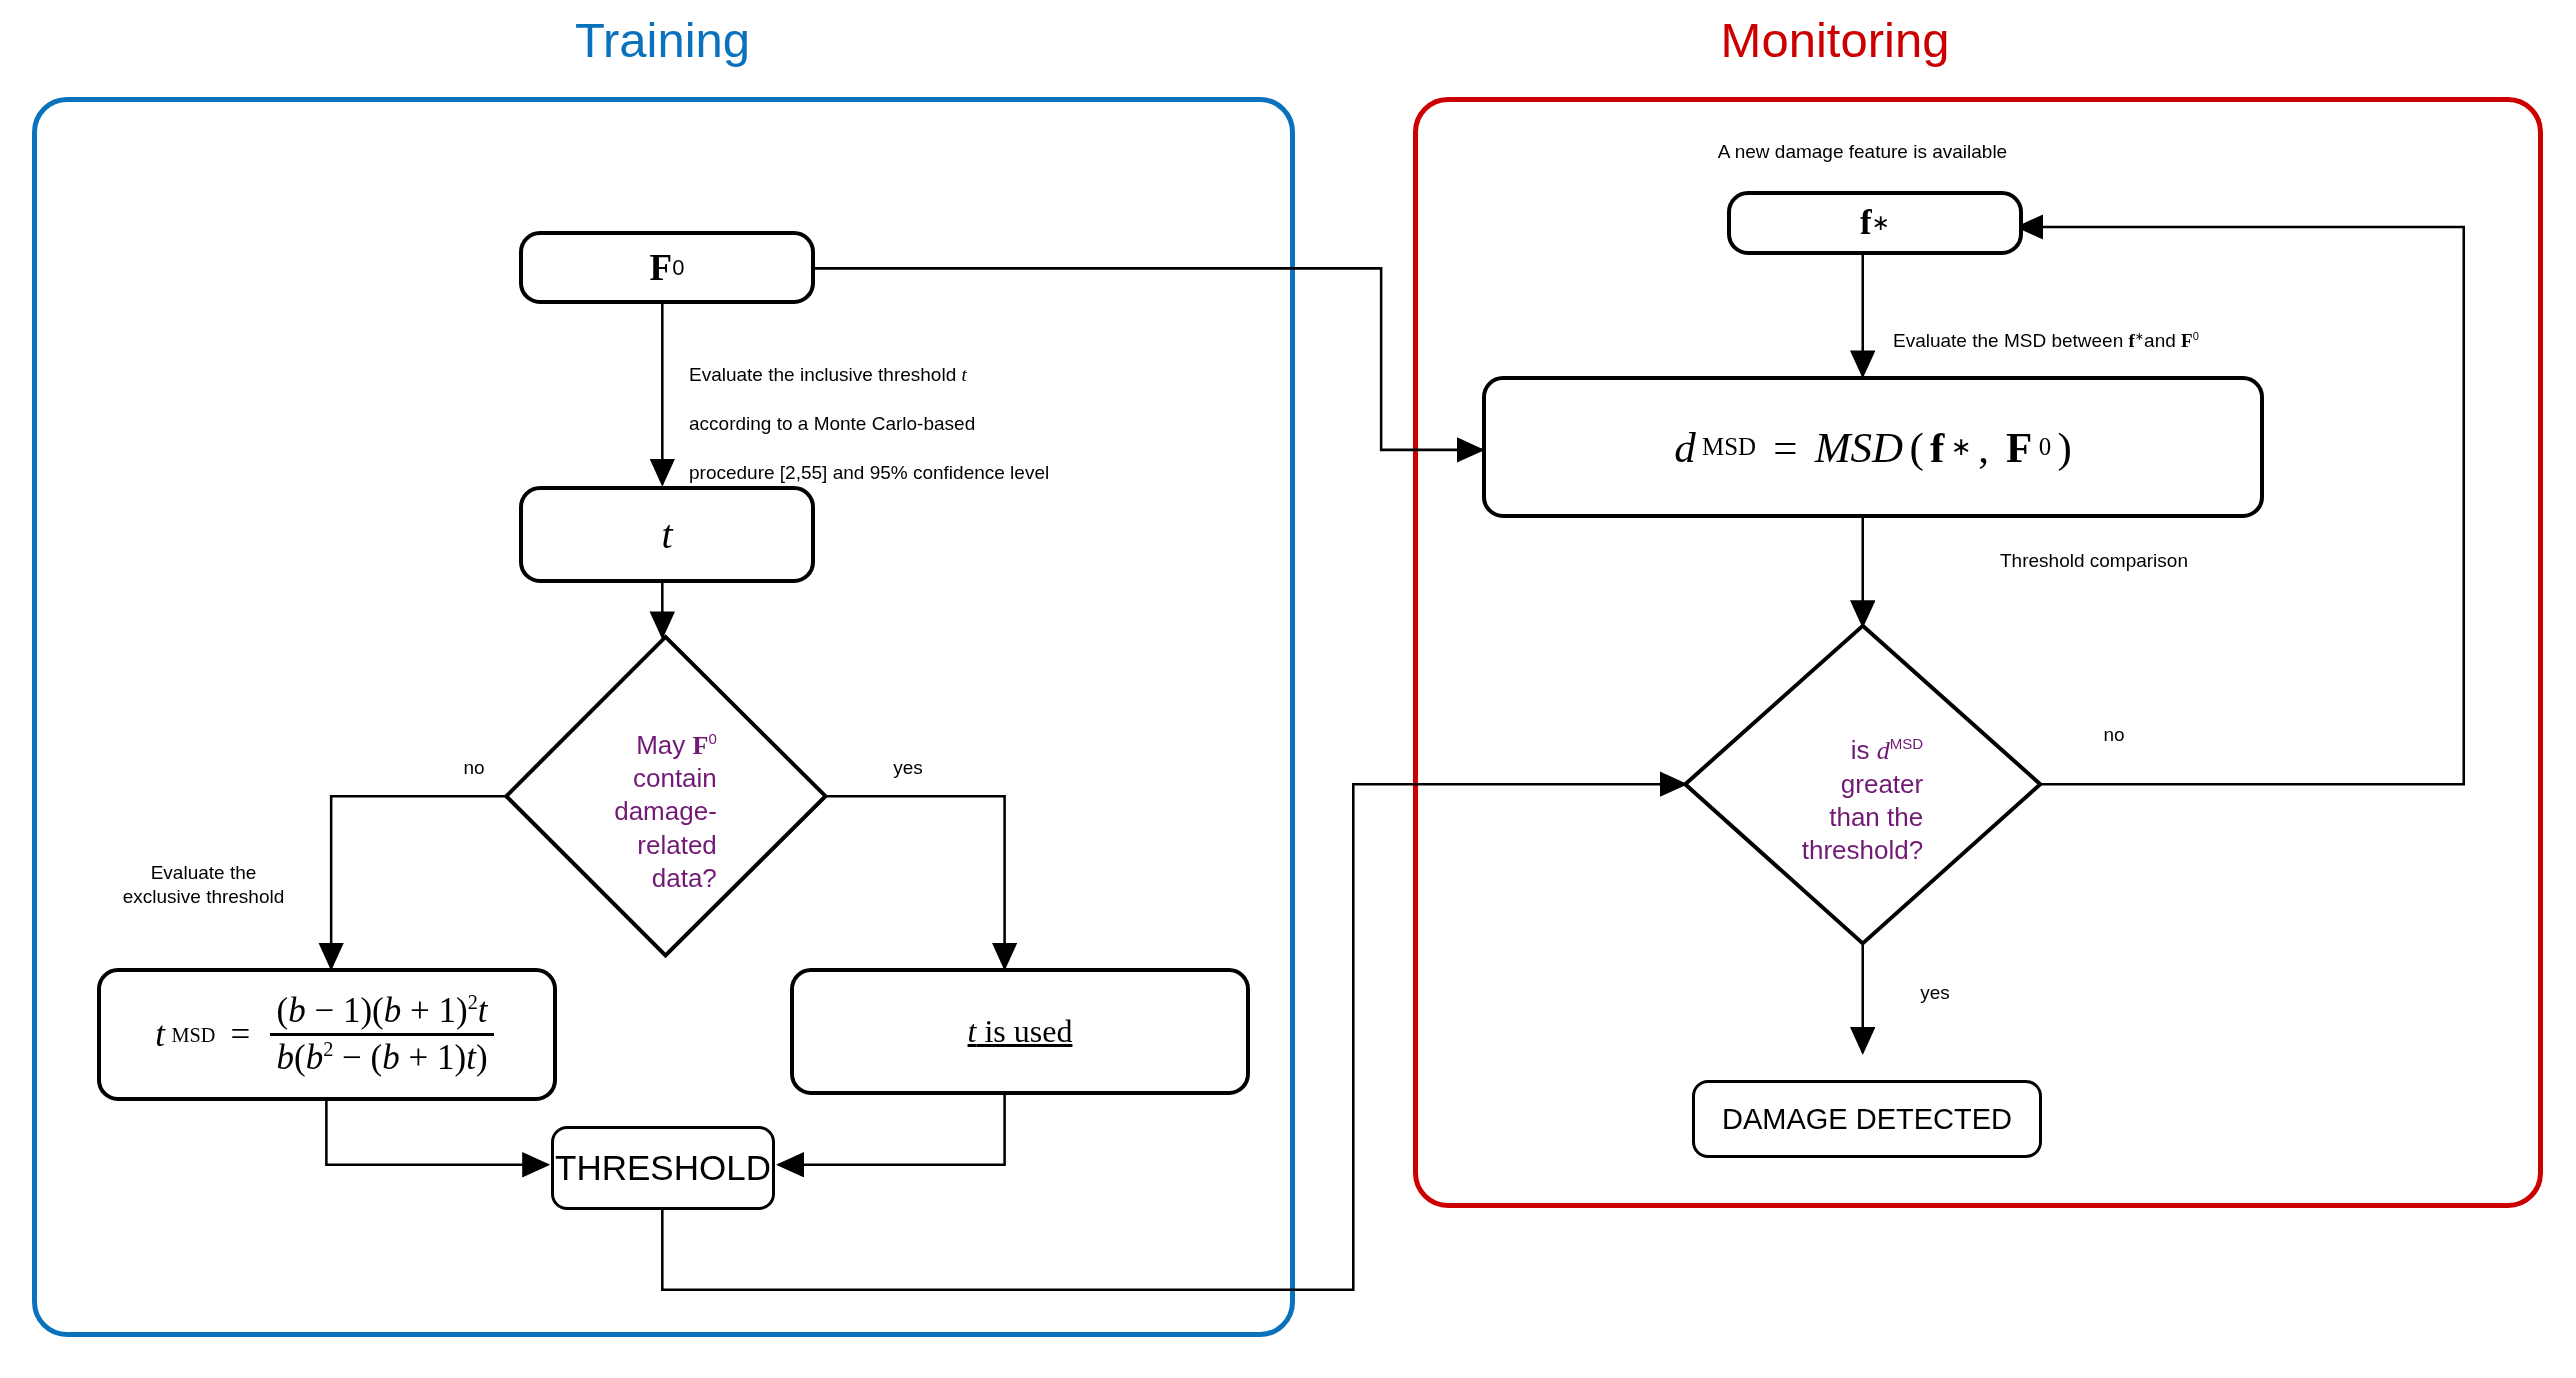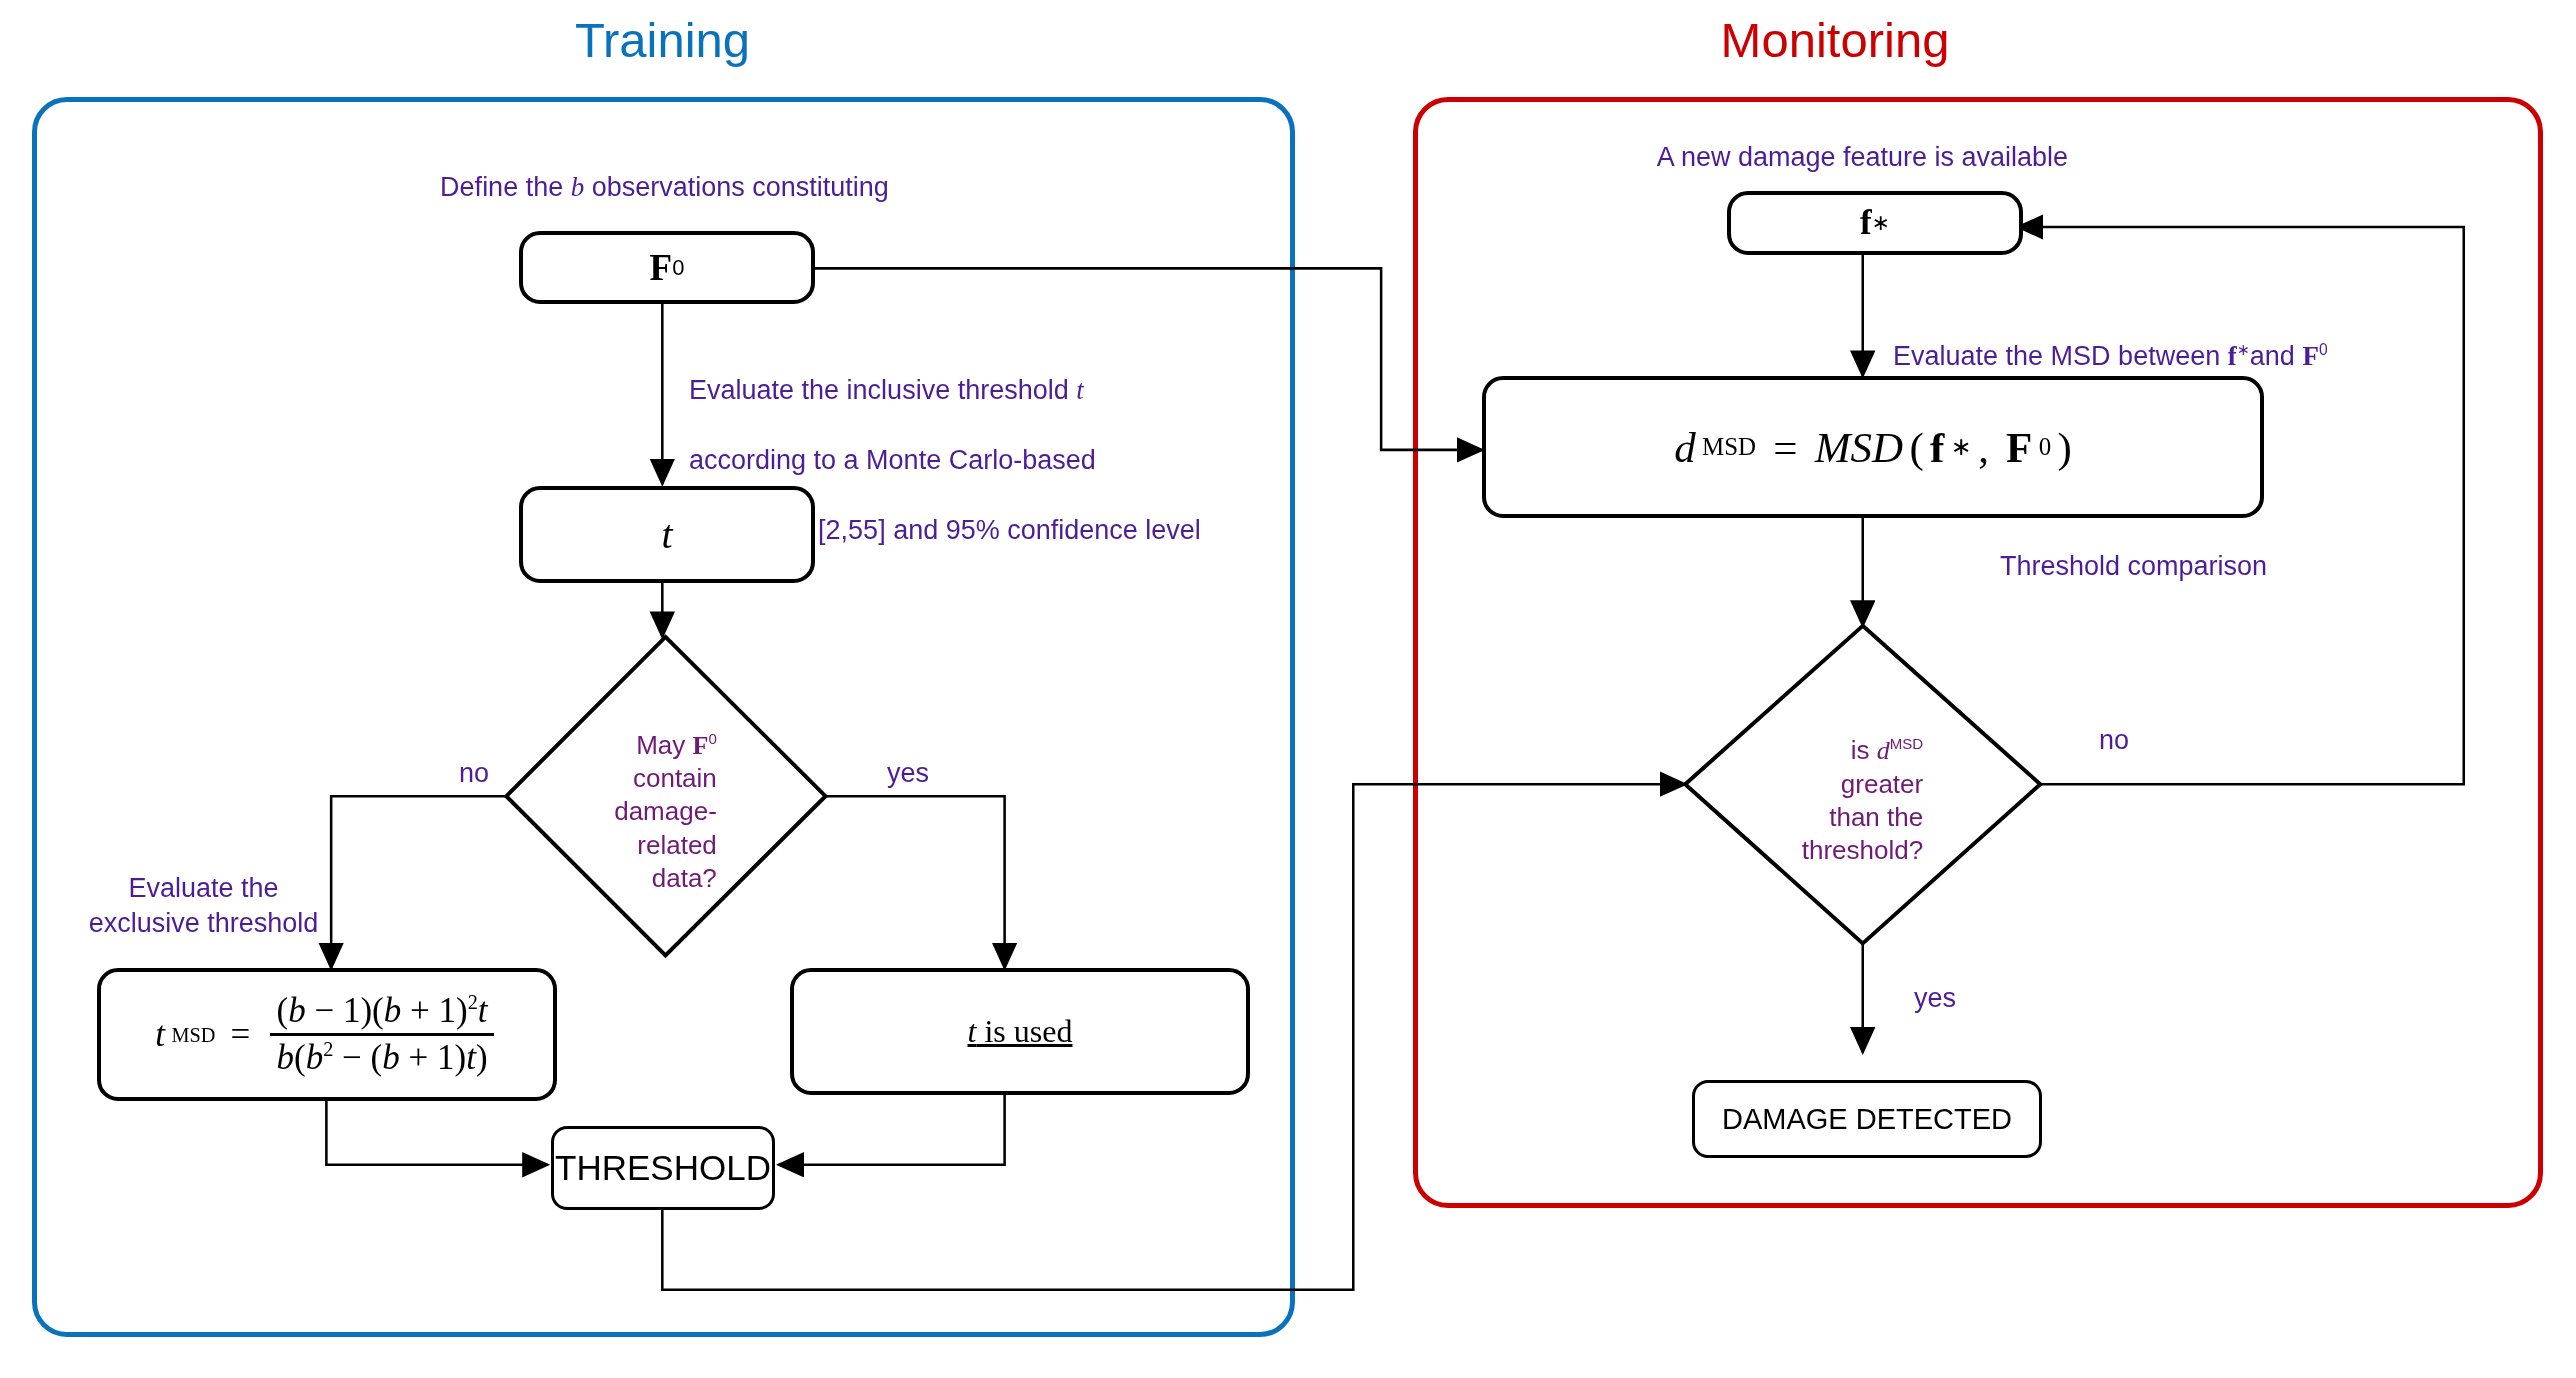--- a/index.html
+++ b/index.html
@@ -9,21 +9,21 @@
 
   .panel-title{position:absolute;font-size:49px;line-height:1;white-space:nowrap;
                font-family:"Liberation Sans", sans-serif;}
   .panel-title.training{color:#0a72bd;left:0;top:16px;width:1325px;text-align:center;}
   .panel-title.monitoring{color:#cc0000;left:1413px;top:16px;width:844px;text-align:center;}
 
   .frame{position:absolute;border-radius:35px;box-sizing:border-box;background:transparent;}
   .frame.blue{border:5.6px solid #0a72bd;left:32px;top:97px;width:1263px;height:1240px;}
   .frame.red{border:5.6px solid #cc0000;left:1413px;top:97px;width:1130px;height:1111px;}
 
-  .note{position:absolute;font-size:27px;color:#4c1d95;line-height:1.30;white-space:pre-line;
+  .note{position:absolute;font-size:19px;color:#000000;line-height:1.30;white-space:pre-line;
         font-family:"Liberation Sans", sans-serif;}
   .note.c{text-align:center;}
   .note.l{text-align:left;}
 
   .node{position:absolute;box-sizing:border-box;border:4px solid #000;border-radius:21px;
         background:#fff;display:flex;align-items:center;justify-content:center;
         font-size:32px;color:#000;text-align:center;}
   .node.thin{border-width:3.2px;border-radius:16px;}
 
   .diamond{position:absolute;}
@@ -87,24 +87,20 @@
 
       <path d="M2340,1185 L2340,1322" marker-end="url(#ah)"></path>
     </g>
 
     <g stroke="#000" stroke-width="5" fill="#fff">
       <polygon points="836,800 1037,1000 836,1200 636,1000"></polygon>
       <polygon points="2340,786 2563,985 2340,1185 2117,985"></polygon>
     </g>
   </svg>
 
-  <div class="note c" style="left:350px;top:135px;width:629px;">
-    Define the <span class="mvar">b</span> observations constituting<br>
-    the training set <span class="mbf">F</span><sup class="sup">0</sup>
-  </div>
 
   <div class="node" style="left:519px;top:231px;width:296px;height:73px;">
     <span class="mbf" style="font-size:37px;">F</span>
       <sup class="sup" style="font-size:22px;">0</sup>
   </div>
 
   <div class="note l" style="left:689px;top:338px;width:605px;">
     Evaluate the inclusive threshold <span class="mvar">t</span><br>
     according to a Monte Carlo-based<br>
     procedure [2,55] and 95% confidence level

